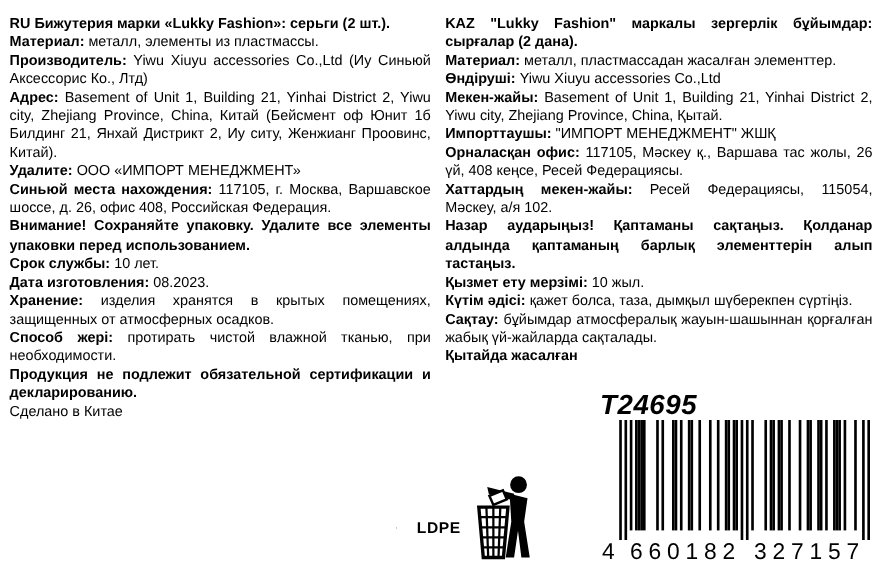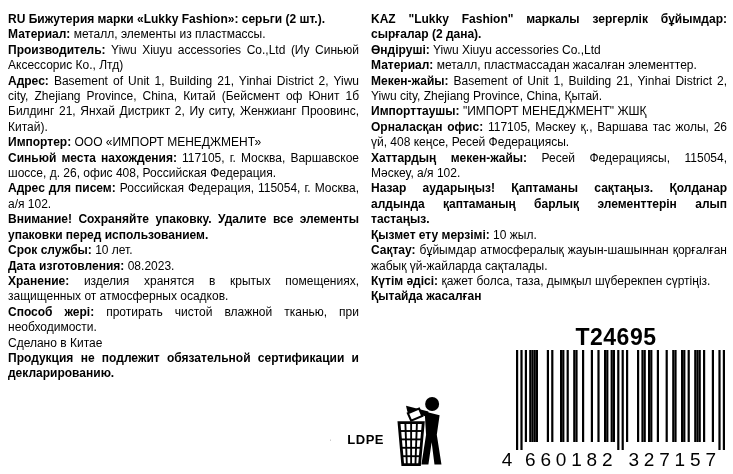--- a/index.html
+++ b/index.html
@@ -16,57 +16,56 @@
 
   
   .marks{position:absolute;left:330px;top:392px;height:76px;display:flex;align-items:flex-end;gap:8px;}
   .recycle-mark{width:54px;display:flex;flex-direction:row;align-items:center;}
   .recycle-mark .code-label{font-weight:bold;font-size:13px;line-height:14px;letter-spacing:.5px;margin-top:0;padding-left:16px;}
   .recycle-mark svg{display:block;}
   .tidyman svg{display:block;}
 
   
   .barcode-block{position:absolute;top:326px;right:1px;width:232px;}
-  .tcode{font-weight:bold;font-size:23px;line-height:22px;text-align:center;letter-spacing:.5px;margin-bottom:2px;}
+  .tcode{font-weight:bold;font-size:23px;line-height:22px;letter-spacing:.5px;margin-bottom:2px;font-style:italic;}
   .barcode-svg{display:block;}
 </style>
 </head>
 <body>
 
 <div class="page">
 
   <div class="cols">
     <div class="col col-ru" id="col-ru">
         <p><b>RU Бижутерия марки «Lukky Fashion»: серьги (2 шт.).</b></p>
         <p><b>Материал:</b> металл, элементы из пластмассы.</p>
         <p><b>Производитель:</b> Yiwu Xiuyu accessories Co.,Ltd (Иу Синьюй Аксессорис Ко., Лтд)</p>
         <p><b>Адрес:</b> Basement of Unit 1, Building 21, Yinhai District 2, Yiwu city, Zhejiang Province, China, Китай (Бейсмент оф Юнит 1б Билдинг 21, Янхай Дистрикт 2, Иу ситу, Женжианг Проовинс, Китай).</p>
-        <p><b>Импортер:</b> ООО «ИМПОРТ МЕНЕДЖМЕНТ»</p>
+        <p><b>Удалите:</b> ООО «ИМПОРТ МЕНЕДЖМЕНТ»</p>
         <p><b>Синьюй места нахождения:</b> 117105, г. Москва, Варшавское шоссе, д. 26, офис 408, Российская Федерация.</p>
-        <p><b>Адрес для писем:</b> Российская Федерация, 115054, г. Москва, а/я 102.</p>
         <p><b>Внимание! Сохраняйте упаковку. Удалите все элементы упаковки перед использованием.</b></p>
         <p><b>Срок службы:</b> 10 лет.</p>
         <p><b>Дата изготовления:</b> 08.2023.</p>
         <p><b>Хранение:</b> изделия хранятся в крытых помещениях, защищенных от атмосферных осадков.</p>
         <p><b>Способ жері:</b> протирать чистой влажной тканью, при необходимости.</p>
+        <p><b>Продукция не подлежит обязательной сертификации и декларированию.</b></p>
         <p>Сделано в Китае</p>
-        <p><b>Продукция не подлежит обязательной сертификации и декларированию.</b></p>
       </div>
     <div class="col col-kaz" id="col-kaz">
         <p><b>KAZ "Lukky Fashion" маркалы зергерлік бұйымдар: сырғалар (2 дана).</b></p>
+        <p><b>Материал:</b> металл, пластмассадан жасалған элементтер.</p>
         <p><b>Өндіруші:</b> Yiwu Xiuyu accessories Co.,Ltd</p>
-        <p><b>Материал:</b> металл, пластмассадан жасалған элементтер.</p>
         <p><b>Мекен-жайы:</b> Basement of Unit 1, Building 21, Yinhai District 2, Yiwu city, Zhejiang Province, China, Қытай.</p>
         <p><b>Импорттаушы:</b> "ИМПОРТ МЕНЕДЖМЕНТ" ЖШҚ</p>
         <p><b>Орналасқан офис:</b> 117105, Мәскеу қ., Варшава тас жолы, 26 үй, 408 кеңсе, Ресей Федерациясы.</p>
         <p><b>Хаттардың мекен-жайы:</b> Ресей Федерациясы, 115054, Мәскеу, а/я 102.</p>
         <p><b>Назар аударыңыз! Қаптаманы сақтаңыз. Қолданар алдында қаптаманың барлық элементтерін алып тастаңыз.</b></p>
         <p><b>Қызмет ету мерзімі:</b> 10 жыл.</p>
+        <p><b>Күтім әдісі:</b> қажет болса, таза, дымқыл шүберекпен сүртіңіз.</p>
         <p><b>Сақтау:</b> бұйымдар атмосфералық жауын-шашыннан қорғалған жабық үй-жайларда сақталады.</p>
-        <p><b>Күтім әдісі:</b> қажет болса, таза, дымқыл шүберекпен сүртіңіз.</p>
         <p><b>Қытайда жасалған</b></p>
       </div>
   </div>
 
   <div class="marks">
 
     <div class="recycle-mark">
       <svg width="54" height="56" viewBox="0 0 60 62">
         <defs>
           <marker id="ah1" viewBox="0 0 10 10" refX="6" refY="5" markerWidth="1.9" markerHeight="1.9" orient="auto">

